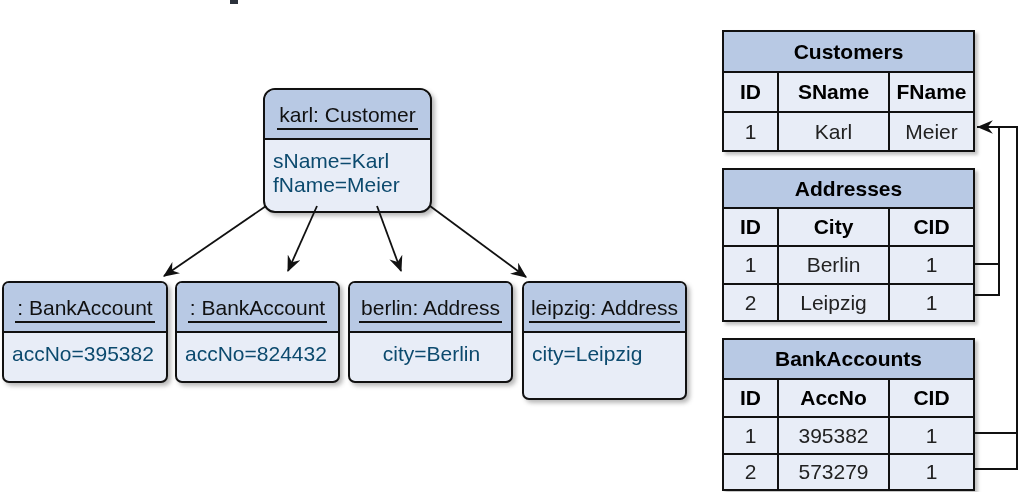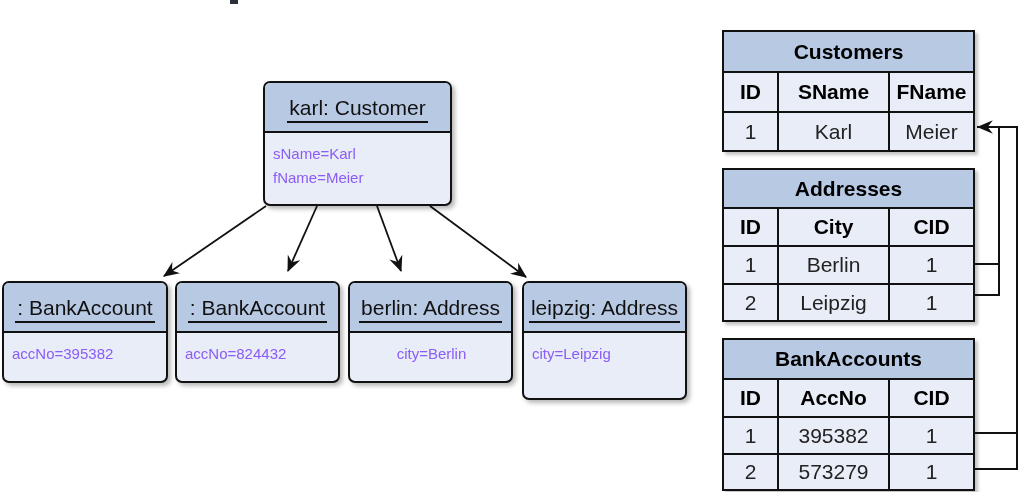--- a/index.html
+++ b/index.html
@@ -35,22 +35,22 @@
   }
   .uml-title {
     font-size: 21px;
     color: #111;
     border-bottom: 2px solid #111;
     padding: 0 2px 1px 2px;
     white-space: nowrap;
   }
   .uml-attrs {
     padding: 9px 6px 0 8px;
-    font-size: 15px;
-    color: #8b5cf6;
+    font-size: 21px;
+    color: #0c4a6e;
     line-height: 24px;
     white-space: nowrap;
   }
 
   
   table.db {
     position: absolute;
     border-collapse: collapse;
     box-sizing: border-box;
     background: #e8edf7;
@@ -96,21 +96,21 @@
     pointer-events: none;
   }
 </style>
 </head>
 <body>
 
 <div id="stage">
 
   <div id="fragment"></div>
 
-  <div class="uml-box" style="left:263px; top:81px; width:189px; height:125px;">
+  <div class="uml-box" style="left:263px; top:88px; width:169px; height:125px;border-radius:12px;">
     <div class="uml-header" style="height:50px;">
       <span class="uml-title">karl: Customer</span>
     </div>
     <div class="uml-attrs">
       <div>sName=Karl</div>
       <div>fName=Meier</div>
     </div>
   </div>
 
   <div class="uml-box" style="left:2px; top:281px; width:166px; height:102px;">

